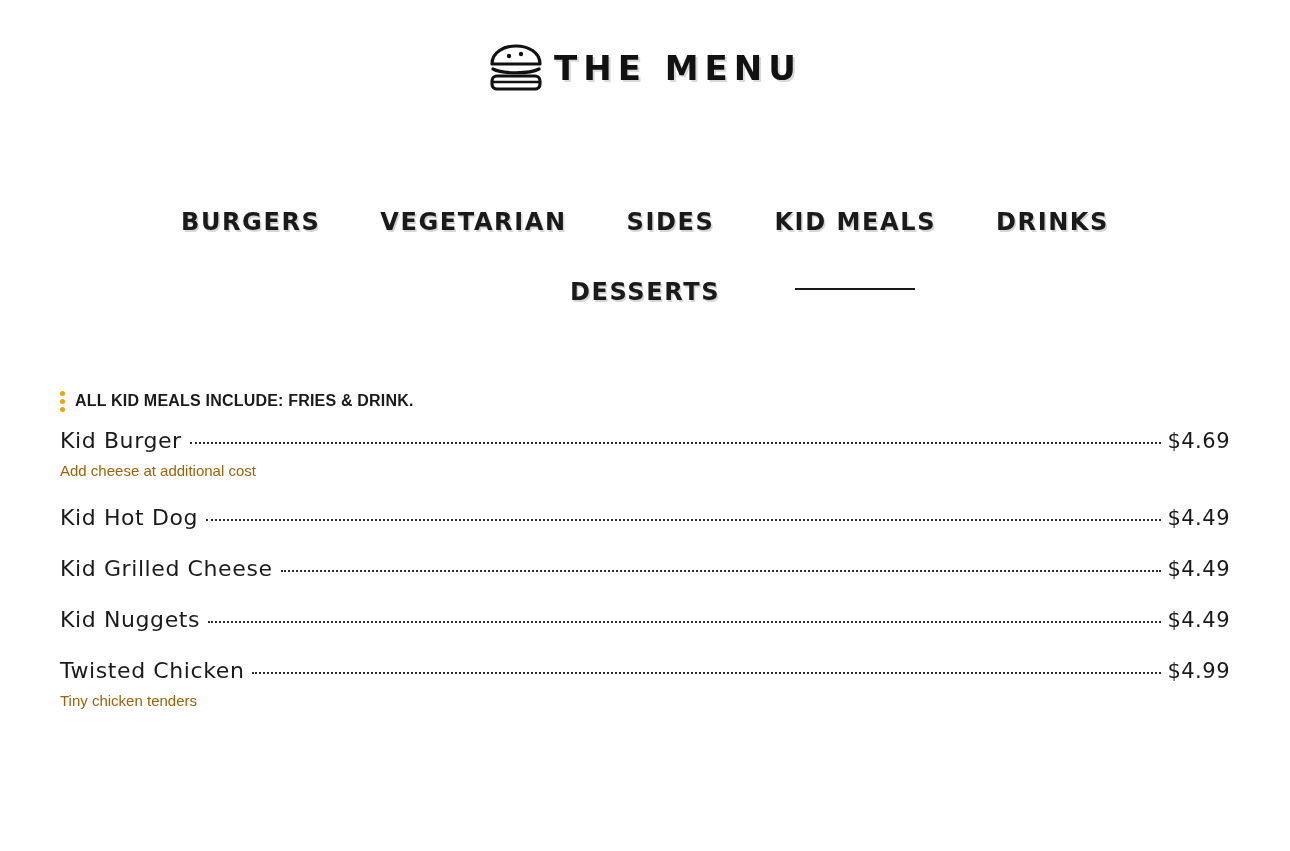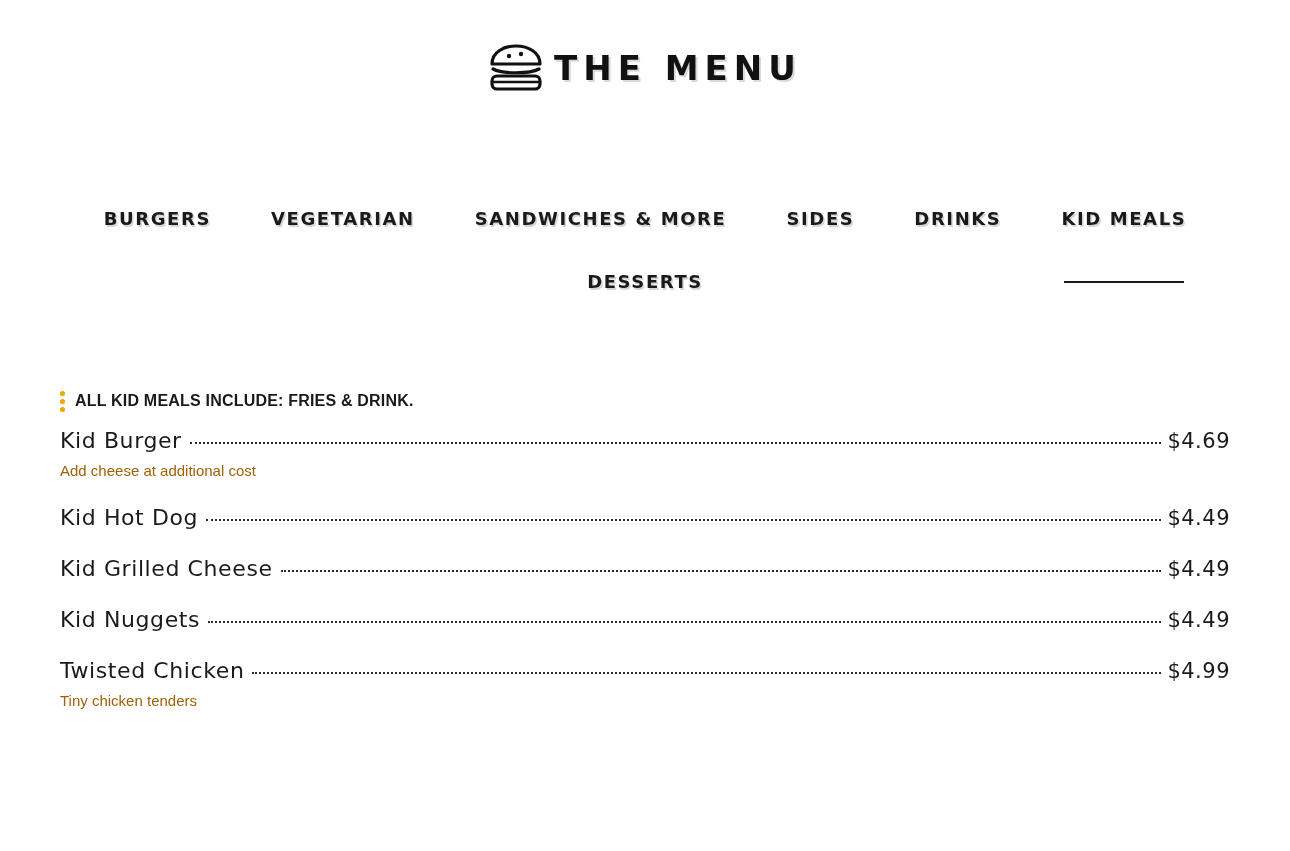--- a/index.html
+++ b/index.html
@@ -51,21 +51,21 @@
     display: flex;
     flex-wrap: wrap;
     justify-content: center;
     align-items: flex-start;
     column-gap: 0;
   }
   .nav-item {
     position: relative;
     font-family: "DejaVu Sans", sans-serif;
     font-weight: bold;
-    font-size: 18px;
+    font-size: 24px;
     letter-spacing: 1.6px;
     color: #1a1a1a;
     text-shadow: 1.5px 1.5px 0 #d6d6d6;
     padding: 4px 30px 16px 30px;
     cursor: pointer;
     white-space: nowrap;
     text-align: center;
   }
   .nav-item.active::after {
     content: "";
@@ -173,24 +173,23 @@
         <rect x="4" y="34" width="48" height="13" rx="5" fill="none" stroke="#111" stroke-width="3.2"></rect>
         <path d="M4 40 H52" stroke="#111" stroke-width="2.4"></path>
       </svg>
     </span>
     <div class="brand-title">THE MENU</div>
   </div>
 
   <nav class="nav">
     <div class="nav-item">BURGERS</div>
     <div class="nav-item">VEGETARIAN</div>
-    <div class="nav-item">SANDWICHES &amp; MORE</div>
     <div class="nav-item">SIDES</div>
+    <div class="nav-item active">KID MEALS</div>
     <div class="nav-item">DRINKS</div>
-    <div class="nav-item active">KID MEALS</div>
     <div class="nav-row2">
       <div class="nav-item">DESSERTS</div>
     </div>
   </nav>
 
   <div class="content">
 
     <div class="note">
       <span class="dots">
         <span></span>

